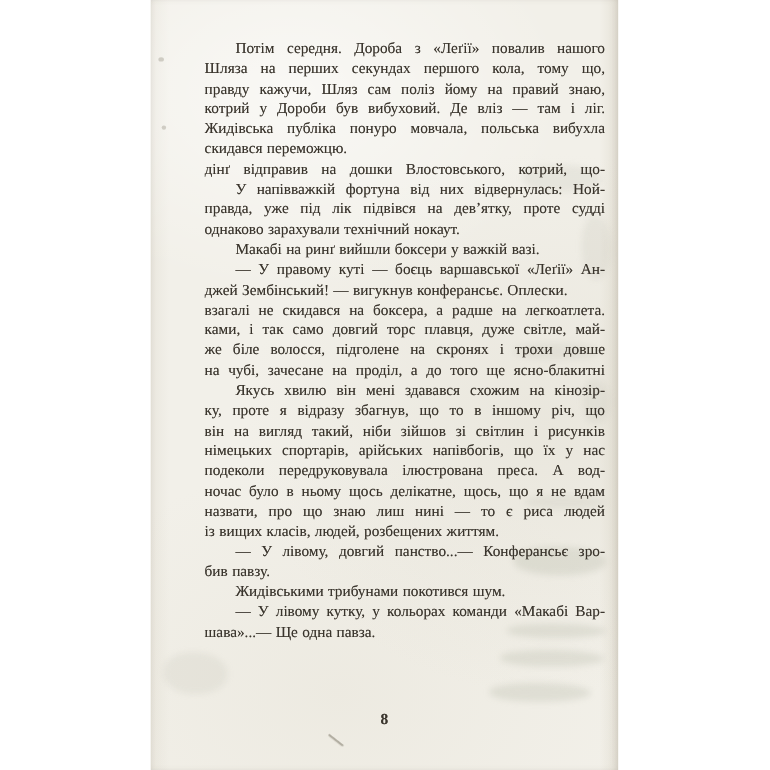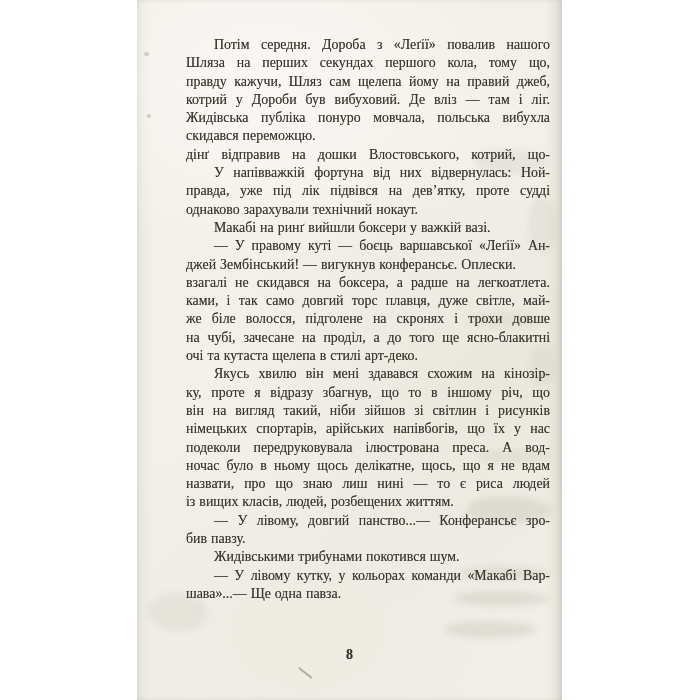--- a/index.html
+++ b/index.html
@@ -104,21 +104,21 @@
     <div class="smudge" style="left:318px; top:591px; width:94px; height:15px;"></div>
     <div class="smudge" style="left:308px; top:621px; width:92px; height:17px;"></div>
     <div class="smudge dim" style="left:12px; top:593px; width:58px; height:38px;"></div>
     <div class="speck" style="left:7px; top:52px; width:5px; height:4px;"></div>
     <div class="speck" style="left:10px; top:114px; width:4px; height:4px;"></div>
 
     <div class="textblock">
         <div class="para">
           <div class="line first">Потім середня. Дороба з «Леґії» повалив нашого</div>
           <div class="line">Шляза на перших секундах першого кола, тому що,</div>
-          <div class="line">правду кажучи, Шляз сам щелепа йому на правий джеб,</div>
+          <div class="line">правду кажучи, Шляз сам поліз йому на правий знаю,</div>
           <div class="line">котрий у Дороби був вибуховий. Де вліз — там і ліг.</div>
           <div class="line">Жидівська публіка понуро мовчала, польська вибухла</div>
           <div class="line last">скидався переможцю.</div>
         </div>
         <div class="para">
           <div class="line">дінґ відправив на дошки Влостовського, котрий, що-</div>
           <div class="line first">У напівважкій фортуна від них відвернулась: Ной-</div>
           <div class="line">правда, уже під лік підвівся на дев’ятку, проте судді</div>
           <div class="line last">однаково зарахували технічний нокаут.</div>
         </div>
@@ -127,21 +127,20 @@
         </div>
         <div class="para">
           <div class="line first">— У правому куті — боєць варшавської «Леґії» Ан-</div>
           <div class="line last">джей Зембінський! — вигукнув конферансьє. Оплески.</div>
         </div>
         <div class="para">
           <div class="line">взагалі не скидався на боксера, а радше на легкоатлета.</div>
           <div class="line">ками, і так само довгий торс плавця, дуже світле, май-</div>
           <div class="line">же біле волосся, підголене на скронях і трохи довше</div>
           <div class="line">на чубі, зачесане на проділ, а до того ще ясно-блакитні</div>
-          <div class="line last">очі та кутаста щелепа в стилі арт-деко.</div>
         </div>
         <div class="para">
           <div class="line first">Якусь хвилю він мені здавався схожим на кінозір-</div>
           <div class="line">ку, проте я відразу збагнув, що то в іншому річ, що</div>
           <div class="line">він на вигляд такий, ніби зійшов зі світлин і рисунків</div>
           <div class="line">німецьких спортарів, арійських напівбогів, що їх у нас</div>
           <div class="line">подеколи передруковувала ілюстрована преса. А вод-</div>
           <div class="line">ночас було в ньому щось делікатне, щось, що я не вдам</div>
           <div class="line">назвати, про що знаю лиш нині — то є риса людей</div>
           <div class="line last">із вищих класів, людей, розбещених життям.</div>

